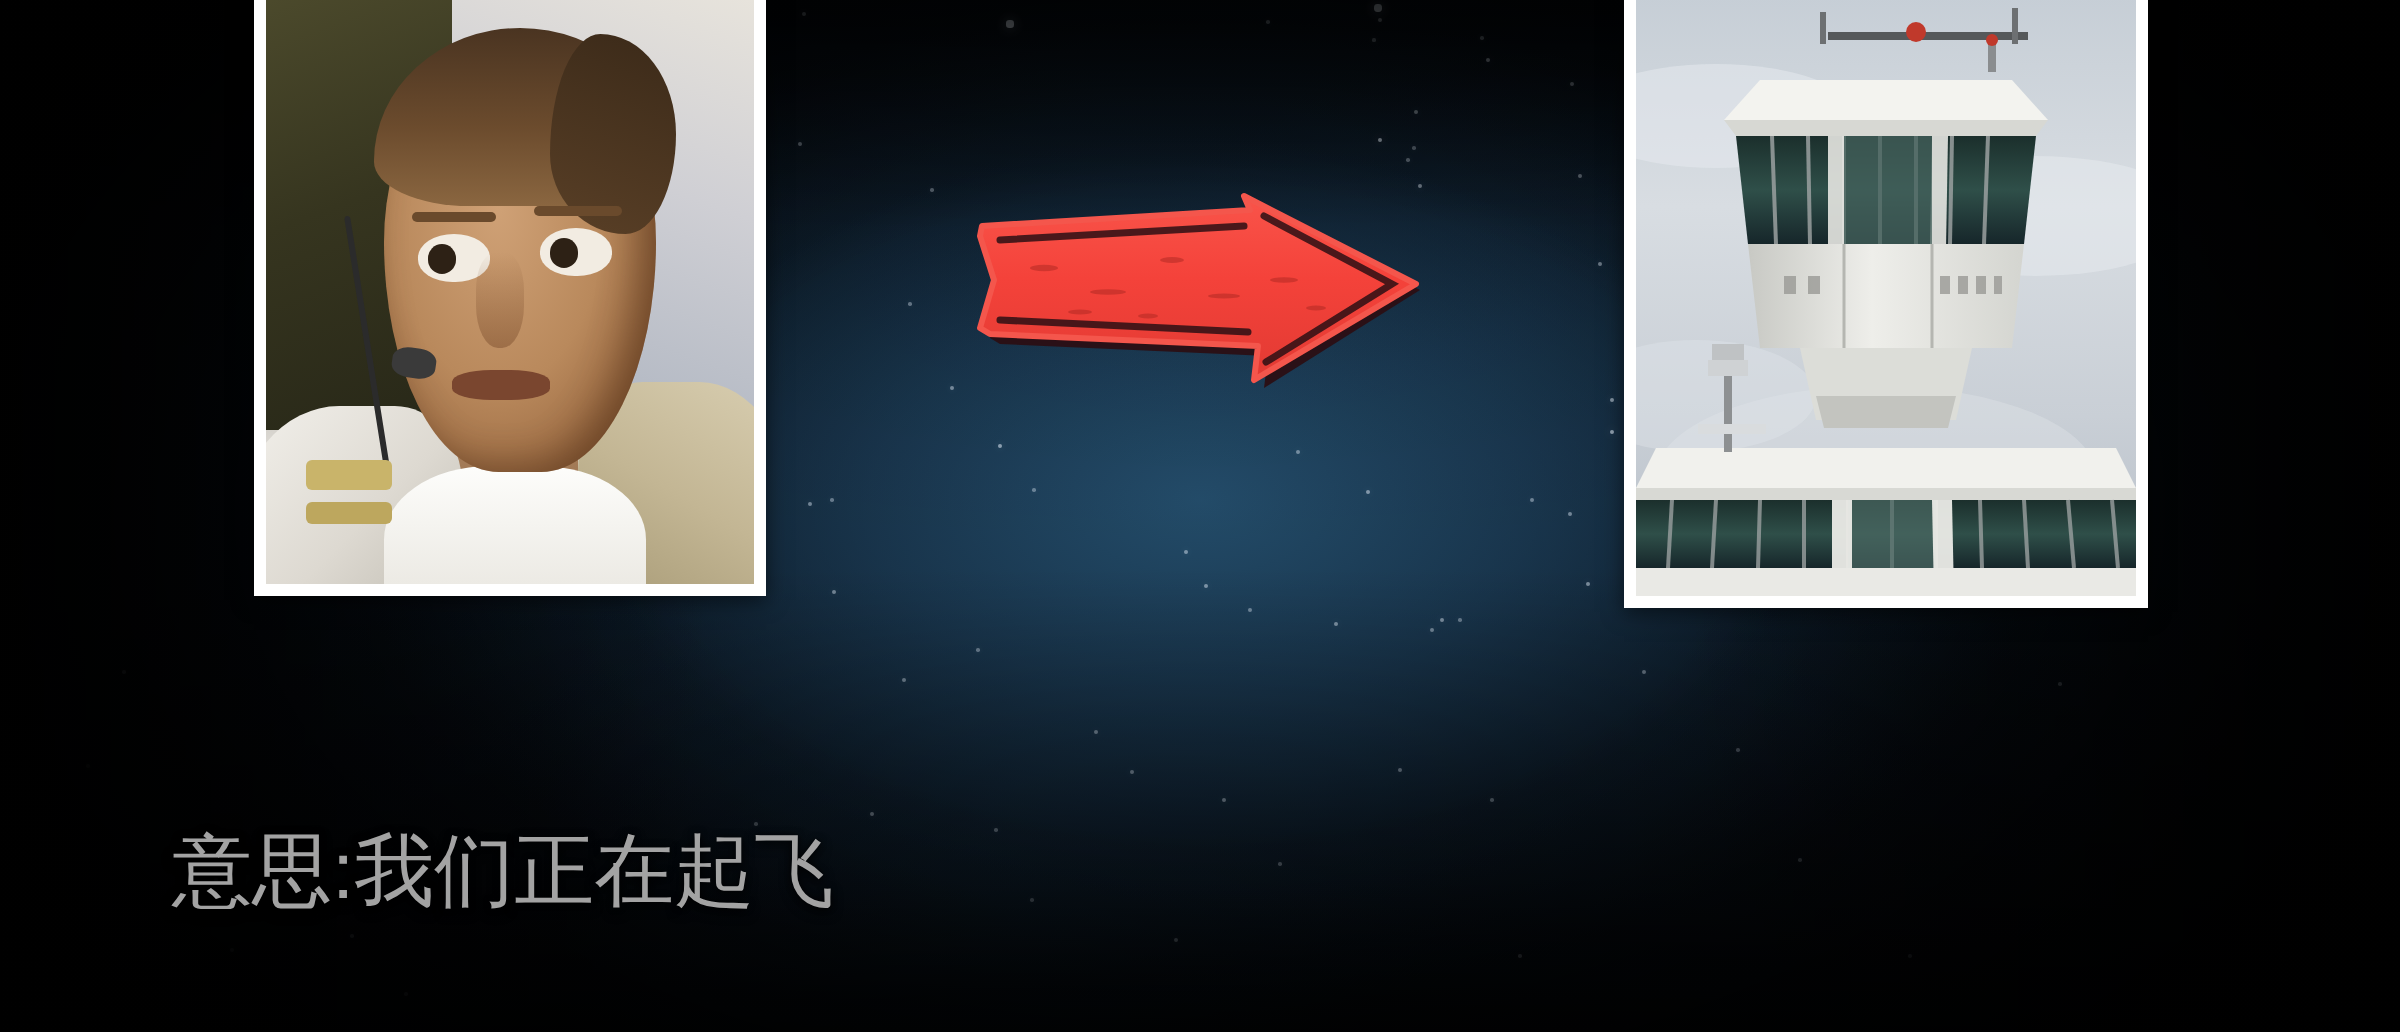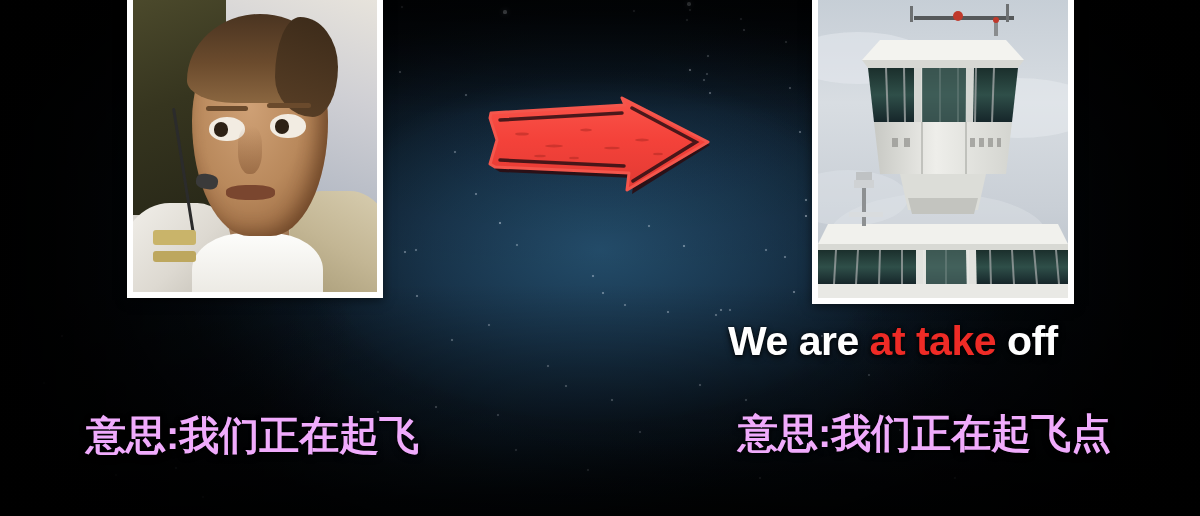--- a/index.html
+++ b/index.html
@@ -166,22 +166,22 @@
     color: #ffffff;
     font-weight: 700;
     font-size: 41px;
     letter-spacing: -0.5px;
     white-space: nowrap;
     text-shadow: 0 2px 6px rgba(0,0,0,0.85), 0 0 3px rgba(0,0,0,0.6);
   }
   .caption-en .hl { color: #ee2b26; }
   .caption-cn {
     position: absolute;
-    color: #f0abfc;
-    font-weight: 700;
+    color: #a3a3a3;
+    font-weight: 400;
     font-size: 40px;
     letter-spacing: 0px;
     white-space: nowrap;
     text-shadow: 0 2px 6px rgba(0,0,0,0.85), 0 0 3px rgba(0,0,0,0.6);
   }
 
   #caption-en-left  { left: 54px;  top: 320px; }
   #caption-cn-left  { left: 86px;  top: 408px; }
   #caption-en-right { left: 728px; top: 318px; }
   #caption-cn-right { left: 738px; top: 406px; }
@@ -421,18 +421,14 @@
       <ellipse cx="130" cy="52" rx="8" ry="1.3"></ellipse>
       <ellipse cx="58" cy="60" rx="6" ry="1.3"></ellipse>
       <ellipse cx="160" cy="44" rx="7" ry="1.4"></ellipse>
       <ellipse cx="92" cy="62" rx="5" ry="1.2"></ellipse>
       <ellipse cx="176" cy="58" rx="5" ry="1.2"></ellipse>
     </g>
   </svg>
 
   <div class="caption-cn" id="caption-cn-left">意思:我们正在起飞</div>
 
-  <div class="caption-en" id="caption-en-right">
-    <span>We are </span><span class="hl">at take</span><span> off</span>
-  </div>
-  <div class="caption-cn" id="caption-cn-right">意思:我们正在起飞点</div>
 
 </div>
 
 </body></html>

